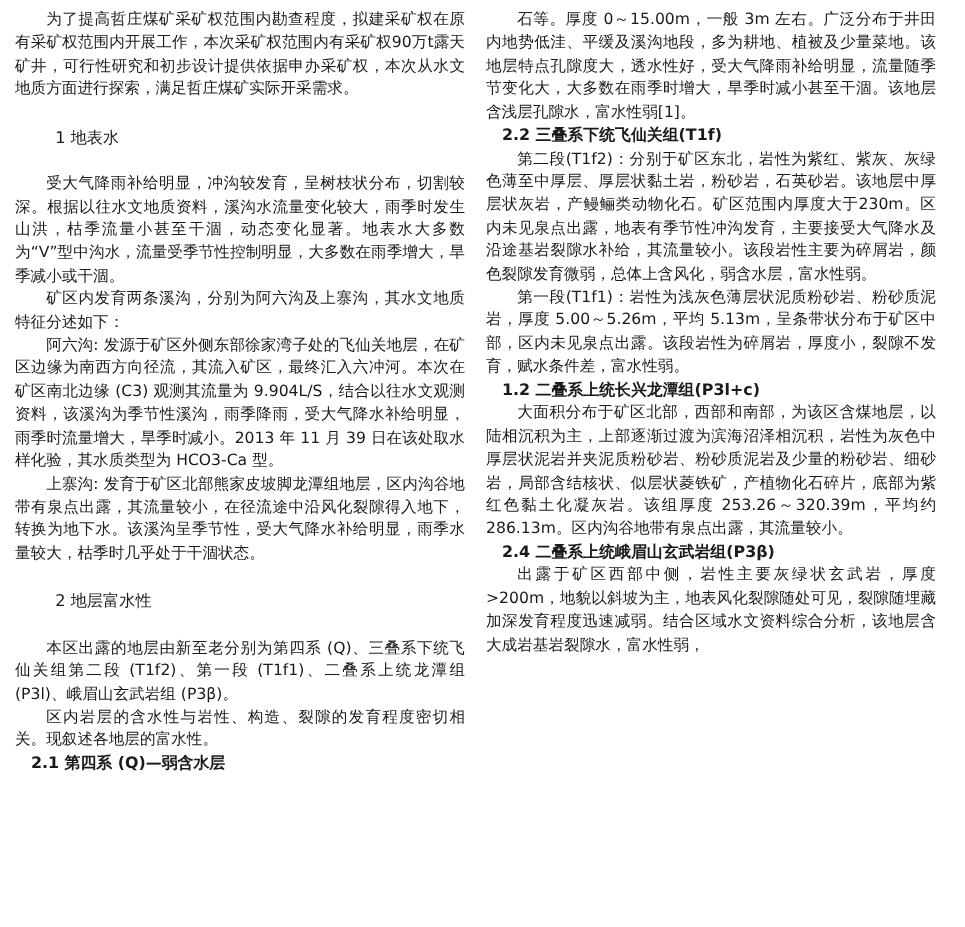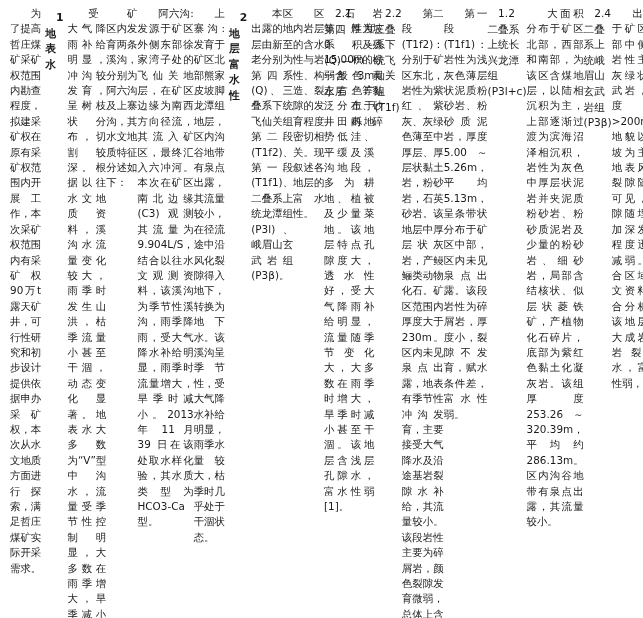--- a/index.html
+++ b/index.html
@@ -20,68 +20,67 @@
     box-sizing: border-box;
     padding: 6px 10px 4px 10px;
     display: flex;
     flex-direction: row;
     gap: 14px;
   }
   .col {
     width: 300px;
     flex: 0 0 300px;
     display: flex;
-    flex-direction: row;
+    flex-direction: column;
   }
   p {
     margin: 0;
     font-size: 10.4px;
     line-height: 15.4px;
     text-align: justify;
     text-justify: inter-ideograph;
     letter-spacing: 0.02px;
   }
   p.indent {
     text-indent: 2em;
   }
   h2.heading {
-    margin: 4px;
+    margin: 16px;
     font-size: 10.8px;
     line-height: 15.6px;
-    font-weight: bold;
+    font-weight: normal;
     text-indent: 1em;
   }
   h3.subheading {
     margin: 0;
     font-size: 10.6px;
     line-height: 15.6px;
-    font-weight: normal;
+    font-weight: bold;
     text-indent: 1em;
   }
 </style>
 </head>
 <body>
 
 <div class="page">
   <div class="col" id="left-col">
       <p class="indent">为了提高哲庄煤矿采矿权范围内勘查程度，拟建采矿权在原有采矿权范围内开展工作，本次采矿权范围内有采矿权90万t露天矿井，可行性研究和初步设计提供依据申办采矿权，本次从水文地质方面进行探索，满足哲庄煤矿实际开采需求。</p>
       <h2 class="heading">1 地表水</h2>
       <p class="indent">受大气降雨补给明显，冲沟较发育，呈树枝状分布，切割较深。根据以往水文地质资料，溪沟水流量变化较大，雨季时发生山洪，枯季流量小甚至干涸，动态变化显著。地表水大多数为“V”型中沟水，流量受季节性控制明显，大多数在雨季增大，旱季减小或干涸。</p>
       <p class="indent">矿区内发育两条溪沟，分别为阿六沟及上寨沟，其水文地质特征分述如下：</p>
       <p class="indent">阿六沟: 发源于矿区外侧东部徐家湾子处的飞仙关地层，在矿区边缘为南西方向径流，其流入矿区，最终汇入六冲河。本次在矿区南北边缘 (C3) 观测其流量为 9.904L/S，结合以往水文观测资料，该溪沟为季节性溪沟，雨季降雨，受大气降水补给明显，雨季时流量增大，旱季时减小。2013 年 11 月 39 日在该处取水样化验，其水质类型为 HCO3-Ca 型。</p>
       <p class="indent">上寨沟: 发育于矿区北部熊家皮坡脚龙潭组地层，区内沟谷地带有泉点出露，其流量较小，在径流途中沿风化裂隙得入地下，转换为地下水。该溪沟呈季节性，受大气降水补给明显，雨季水量较大，枯季时几乎处于干涸状态。</p>
       <h2 class="heading">2 地层富水性</h2>
       <p class="indent">本区出露的地层由新至老分别为第四系 (Q)、三叠系下统飞仙关组第二段 (T1f2)、第一段 (T1f1)、二叠系上统龙潭组 (P3l)、峨眉山玄武岩组 (P3β)。</p>
       <p class="indent">区内岩层的含水性与岩性、构造、裂隙的发育程度密切相关。现叙述各地层的富水性。</p>
       <h3 class="subheading">2.1 第四系 (Q)—弱含水层</h3>
-      <p class="indent">岩性为坡积及残积的棕色、黄色等黏土、砂砾、碎</p>
     </div>
   <div class="col" id="right-col">
       <p class="indent">石等。厚度 0～15.00m，一般 3m 左右。广泛分布于井田内地势低洼、平缓及溪沟地段，多为耕地、植被及少量菜地。该地层特点孔隙度大，透水性好，受大气降雨补给明显，流量随季节变化大，大多数在雨季时增大，旱季时减小甚至干涸。该地层含浅层孔隙水，富水性弱[1]。</p>
       <h3 class="subheading">2.2 三叠系下统飞仙关组(T1f)</h3>
-      <p class="indent">第二段(T1f2)：分别于矿区东北，岩性为紫红、紫灰、灰绿色薄至中厚层、厚层状黏土岩，粉砂岩，石英砂岩。该地层中厚层状灰岩，产鳗鲡类动物化石。矿区范围内厚度大于230m。区内未见泉点出露，地表有季节性冲沟发育，主要接受大气降水及沿途基岩裂隙水补给，其流量较小。该段岩性主要为碎屑岩，颜色裂隙发育微弱，总体上含风化，构造裂隙水，富水性弱。</p>
+      <p class="indent">第二段(T1f2)：分别于矿区东北，岩性为紫红、紫灰、灰绿色薄至中厚层、厚层状黏土岩，粉砂岩，石英砂岩。该地层中厚层状灰岩，产鳗鲡类动物化石。矿区范围内厚度大于230m。区内未见泉点出露，地表有季节性冲沟发育，主要接受大气降水及沿途基岩裂隙水补给，其流量较小。该段岩性主要为碎屑岩，颜色裂隙发育微弱，总体上含风化，弱含水层，富水性弱。</p>
       <p class="indent">第一段(T1f1)：岩性为浅灰色薄层状泥质粉砂岩、粉砂质泥岩，厚度 5.00～5.26m，平均 5.13m，呈条带状分布于矿区中部，区内未见泉点出露。该段岩性为碎屑岩，厚度小，裂隙不发育，赋水条件差，富水性弱。</p>
       <h3 class="subheading">1.2 二叠系上统长兴龙潭组(P3l+c)</h3>
       <p class="indent">大面积分布于矿区北部，西部和南部，为该区含煤地层，以陆相沉积为主，上部逐渐过渡为滨海沼泽相沉积，岩性为灰色中厚层状泥岩并夹泥质粉砂岩、粉砂质泥岩及少量的粉砂岩、细砂岩，局部含结核状、似层状菱铁矿，产植物化石碎片，底部为紫红色黏土化凝灰岩。该组厚度 253.26～320.39m，平均约 286.13m。区内沟谷地带有泉点出露，其流量较小。</p>
       <h3 class="subheading">2.4 二叠系上统峨眉山玄武岩组(P3β)</h3>
       <p class="indent">出露于矿区西部中侧，岩性主要灰绿状玄武岩，厚度&gt;200m，地貌以斜坡为主，地表风化裂隙随处可见，裂隙随埋藏加深发育程度迅速减弱。结合区域水文资料综合分析，该地层含大成岩基岩裂隙水，富水性弱，</p>
     </div>
 </div>
 
 </body></html>

